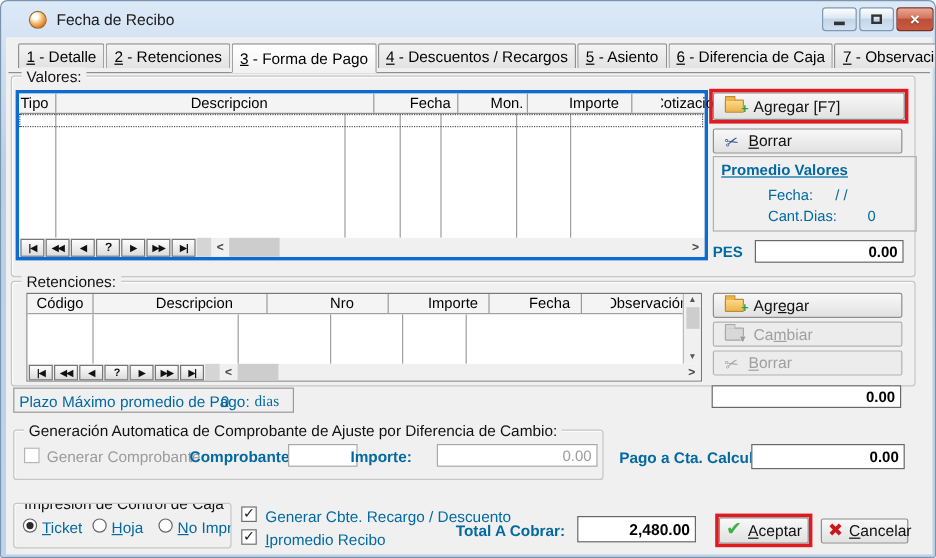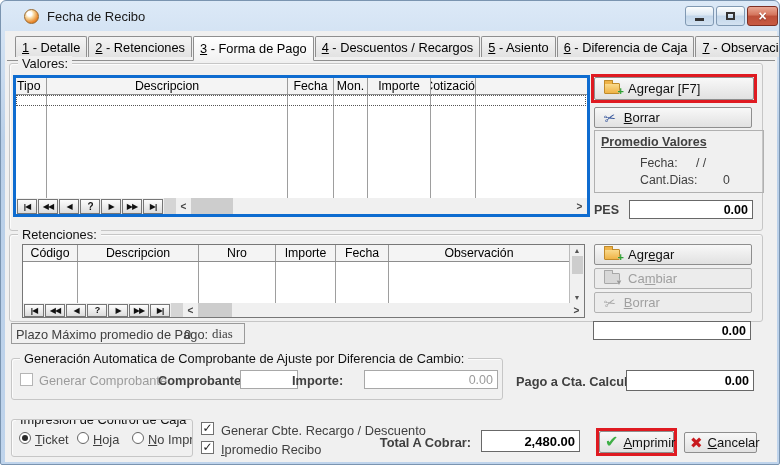--- a/index.html
+++ b/index.html
@@ -23,21 +23,21 @@
     background:linear-gradient(#f4f4f4,#e2e2e2);font-size:12.8px;display:flex;align-items:center;white-space:nowrap;position:relative;margin-bottom:-1px;}
   .tab.active{height:25px;background:linear-gradient(#ffffff,#f2f2f2);border-bottom:1px solid #f2f2f2;z-index:2;}
   .u{text-decoration:underline;}
 
   
   .gbox{position:absolute;border:1px solid #c6c6c6;border-radius:3px;box-shadow:inset 1px 1px 0 #fcfcfc;}
   .glabel{position:absolute;top:-8px;left:8px;background:#f0f0f0;padding:0 4px;font-size:12.8px;color:#111;white-space:nowrap;}
 
   
   .vtable{position:absolute;left:3px;top:11px;width:577px;height:142px;border:3px solid #0e6cd0;background:#fff;}
-  .ghead{display:flex;height:17px;background:#f4f4f4;border-bottom:1px solid #8d8d8d;}
+  .ghead{display:flex;height:17px;background:#f4f4f4;border-bottom:1px solid #8d8d8d;gap:24px;}
   .hcell{font-size:12.3px;color:#000;display:flex;align-items:center;justify-content:center;border-right:1px solid #9b9b9b;overflow:hidden;white-space:nowrap;flex:none;}
   .gbody{position:relative;display:flex;background:#fff;}
   .bcell{border-right:1px solid #9e9e9e;height:100%;flex:none;}
   .dottedrow{position:absolute;left:0;top:0;right:1px;height:11px;border:1px dotted #555;}
   .gnav{display:flex;align-items:center;background:#f0f0f0;padding-left:1px;}
   .navbtn{width:20px;border:1px solid #767676;background:linear-gradient(#fdfdfd,#dcdcdc);margin-right:1px;
     display:flex;align-items:center;justify-content:center;font-size:8px;letter-spacing:-1px;color:#111;font-weight:bold;flex:none;}
   .hscroll{flex:1;height:100%;display:flex;align-items:center;}
   .sgap{width:12px;height:100%;background:#d5d5d5;flex:none;}
   .sarrow{width:15px;text-align:center;font-size:10px;font-weight:bold;color:#444;flex:none;}
@@ -65,21 +65,21 @@
   .ifolder.gray::before{background:#d8d8d8;border-color:#a8a8a8;}
   .ifolder.gray .ibadge{color:#9a9a9a;font-size:8px;right:-4px;}
   .iscissors{font-size:14px;color:#36569c;flex:none;transform:rotate(-15deg);line-height:1;}
   .btn.disabled .iscissors{color:#a8a8a8;}
 
   
   .field{position:absolute;background:#fff;border:1px solid #686868;font-size:12.5px;font-weight:bold;color:#000;
     display:flex;align-items:center;justify-content:flex-end;padding-right:4px;}
   .field.disabled{color:#9b9b9b;font-weight:normal;border-color:#a8a8a8;}
   .panel{position:absolute;border:1px solid #b0b0b0;background:#f0f0f0;}
-  .lbl{position:absolute;font-size:12.8px;color:#404040;white-space:nowrap;}
+  .lbl{position:absolute;font-size:12.8px;color:#0369a1;white-space:nowrap;}
   .lbl.bold{font-weight:bold;}
   .lbl.gray{color:#9b9b9b;}
 
   
   .cb{position:absolute;width:13px;height:13px;background:#fff;border:1px solid #707070;display:flex;align-items:center;justify-content:center;}
   .cb span{font-size:12px;font-weight:bold;color:#1b1b1b;margin-top:-2px;}
   .cb.disabled{border-color:#b5b5b5;}
   .radio{position:absolute;width:12px;height:12px;border-radius:50%;background:#fff;border:1px solid #666;display:flex;align-items:center;justify-content:center;}
   .radio .dot{width:6px;height:6px;border-radius:50%;background:#2b2b2b;}
   .iaccept{font-size:16px;font-weight:bold;color:#3faf46;flex:none;line-height:1;}
@@ -326,21 +326,21 @@
         <span>✓</span>
       </span>
     <span class="lbl" style="left:216px;top:411px;"><span class="u">I</span><span>promedio Recibo</span></span>
 
     <span class="lbl bold" style="left:374px;top:404px;width:92px;text-align:right;">Total A Cobrar:</span>
     <div class="field" style="left:476px;top:399px;width:99px;height:22px;font-size:13px;">2,480.00</div>
 
     <div class="redwrap" style="left:591px;top:397px;width:81px;height:28px;">
       <div class="btn" style="gap:5px;padding-left:5px;">
         <span class="iaccept">✔</span>
-        <span><span class="u">A</span><span>mprimir</span></span>
+        <span><span class="u">A</span><span>ceptar</span></span>
       </div>
     </div>
     <div class="btn" style="left:679px;top:401px;width:73px;height:21px;gap:5px;padding-left:5px;">
       <span class="icancel">✖</span>
       <span><span class="u">C</span><span>ancelar</span></span>
     </div>
 
   </div>
 </div>
 

